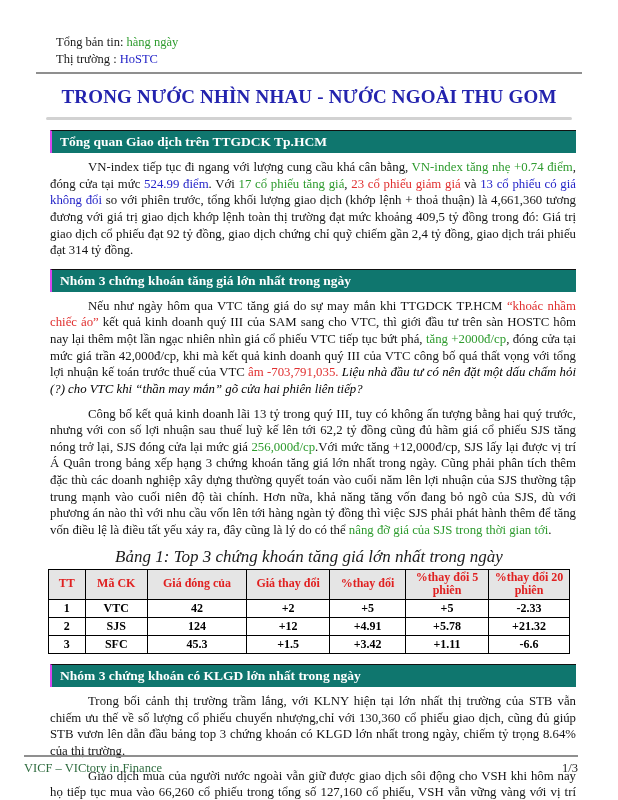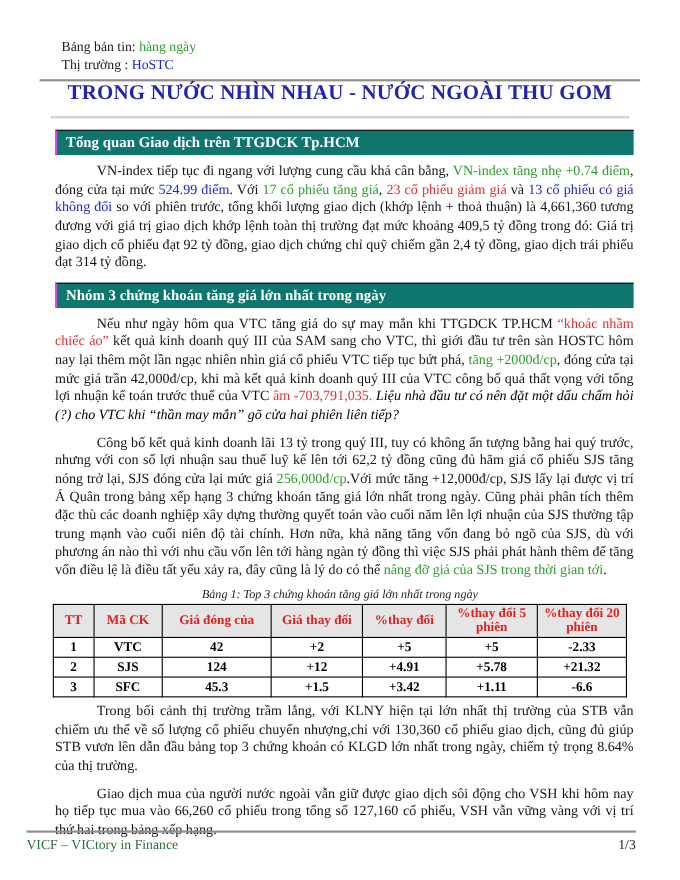--- a/index.html
+++ b/index.html
@@ -16,21 +16,21 @@
   
   .meta-bar { display:flex; justify-content:space-between; font-size:12.5px; line-height:1.28; padding:0 10px 4px 16px; }
   .meta-col { white-space:nowrap; }
   .meta-row { margin-bottom:1px; }
   .rule-dark { border:none; border-top:2px solid #8f8f8f; margin:0 -4px 0 -4px; }
   .rule-light { border:none; border-top:3px solid #d2d2d2; border-radius:2px; margin:9px 6px 4px 6px; }
 
   
   .doc-title {
     text-align:center; color:#2323ae; font-weight:700; font-size:19px;
-    letter-spacing:.2px; 
+    letter-spacing:.2px; margin-top:12px;
   }
 
   
   .section-bar {
     background:#0f766e; color:#ffffff; font-weight:700; font-size:13.5px;
     padding:3px 6px 3px 8px; margin:10px 2px 6px 10px;
     border-left:2px solid #d946ef; border-top:1px solid #111;
   }
 
   
@@ -38,21 +38,21 @@
     font-size:12.8px; line-height:1.3; text-align:justify;
     text-indent:38px; margin:4px 2px 8px 10px; color:#141414;
   }
   .seg-b,.seg-g,.seg-r,.seg-bl,.seg-bi,.seg-k { font-weight:400; }
   .seg-g  { color:#2e9b2e; }
   .seg-r  { color:#e02f2f; }
   .seg-bl { color:#2424c8; }
   .seg-bi { font-style:italic; color:#000; }
 
   
-  .tbl-caption { text-align:center; font-style:italic; font-size:11px; color:#1b1b1b; margin:4px 0 2px 0; }
+  .tbl-caption { text-align:center; font-style:italic; font-size:17px; color:#1b1b1b; margin:4px 0 2px 0; }
   table.data { border-collapse:collapse; width:97%; margin:0 auto 2px auto; table-layout:fixed; }
   table.data th, table.data td {
     border:1px solid #000; text-align:center; vertical-align:middle;
     font-size:12px; font-weight:700; padding:1px 2px; line-height:1.15;
   }
   table.data th { background:#e5e5e5; color:#e02020; height:30px; }
   table.data td { height:18px; color:#000; }
   .c1{width:7%} .c2{width:12%} .c3{width:19%} .c4{width:16%} .c5{width:14.5%} .c6{width:16%} .c7{width:15.5%}
 
   
@@ -65,21 +65,21 @@
   .footer-left .seg-b { color:#2e6b3e; }
   .page-num { color:#222; }
 </style>
 </head>
 <body>
 
 <div class="page">
 
   <div class="meta-bar">
     <div class="meta-col">
-      <div class="meta-row"><span>Bảng bản tin: </span><span class="seg-g">hàng ngày</span></div>
+      <div class="meta-row"><span>Tổng bản tin: </span><span class="seg-g">hàng ngày</span></div>
       <div class="meta-row"><span>Thị trường  : </span><span class="seg-bl">HoSTC</span></div>
     </div>
     <div class="meta-col">
     </div>
   </div>
   <hr class="rule-dark">
 
   <div class="doc-title">TRONG NƯỚC NHÌN NHAU - NƯỚC NGOÀI THU GOM</div>
   <hr class="rule-light">
 
@@ -127,20 +127,21 @@
           <td class="seg-k">SFC</td>
           <td class="seg-k">45.3</td>
           <td class="seg-g">+1.5</td>
           <td class="seg-g">+3.42</td>
           <td class="seg-g">+1.11</td>
           <td class="seg-r">-6.6</td>
         </tr>
       </tbody>
   </table>
 
+  <div class="section-bar">Nhóm 3 chứng khoán có KLGD lớn nhất trong ngày</div>
   <p class="para"><span class="seg-n">Trong bối cảnh thị trường trầm lắng, với KLNY hiện tại lớn nhất thị trường của STB  vẫn chiếm ưu thế về số lượng cổ phiếu chuyển nhượng,chỉ với  </span><span class="seg-b">130,360 cổ phiếu</span><span class="seg-n"> giao dịch, cũng đủ giúp STB vươn lên dẫn đầu bảng top 3 chứng khoán có KLGD lớn nhất trong ngày, chiếm tỷ trọng 8.64% của thị trường.</span></p>
   <p class="para"><span class="seg-n">Giao dịch mua của người nước ngoài vẫn giữ được giao dịch sôi động cho VSH khi hôm nay họ tiếp tục mua vào 66,260 cổ phiếu trong tổng số 127,160 cổ phiếu, VSH vẫn vững vàng với vị trí thứ hai trong bảng xếp hạng.</span></p>
 
   <div class="footer">
     <div class="footer-left"><span class="seg-b">VICF</span><span class="seg-n"> – </span><span class="seg-b">VIC</span><span class="seg-n">tory in Finance</span></div>
     <div class="page-num">1/3</div>
   </div>
 
 </div>
 

